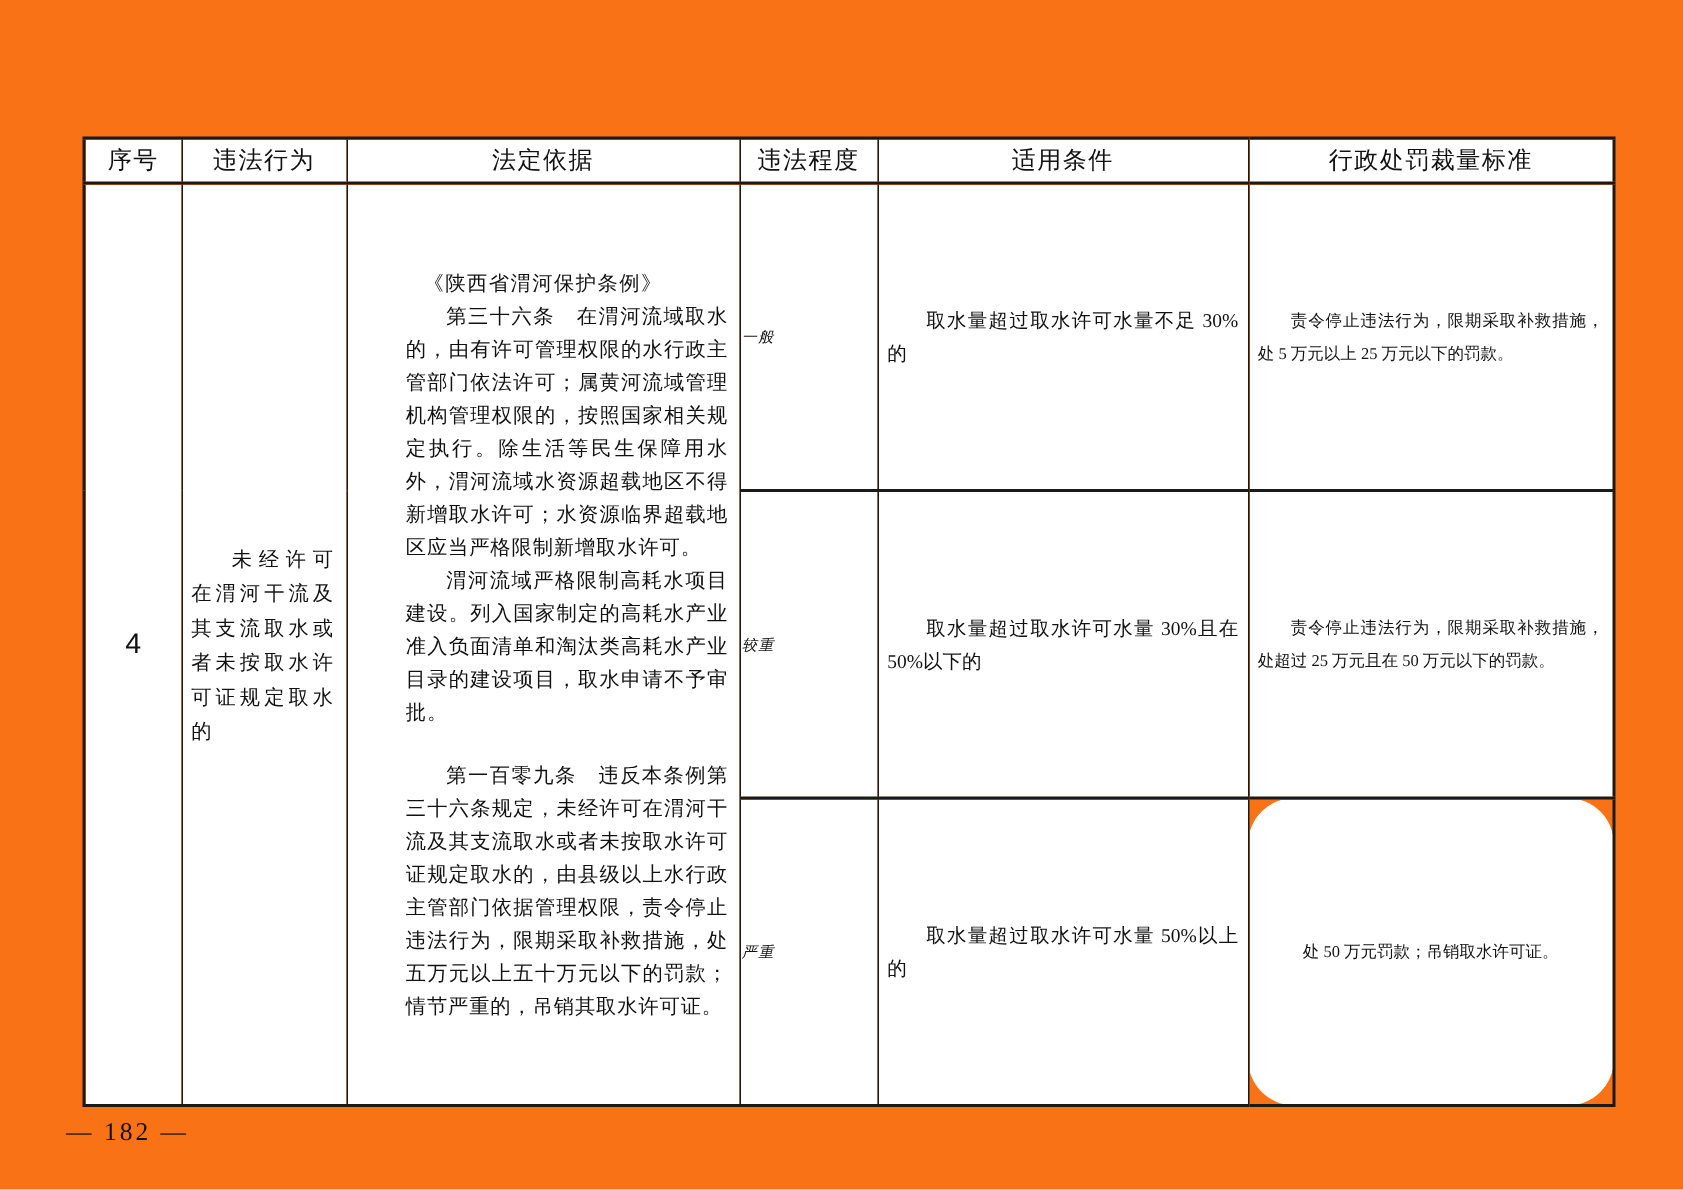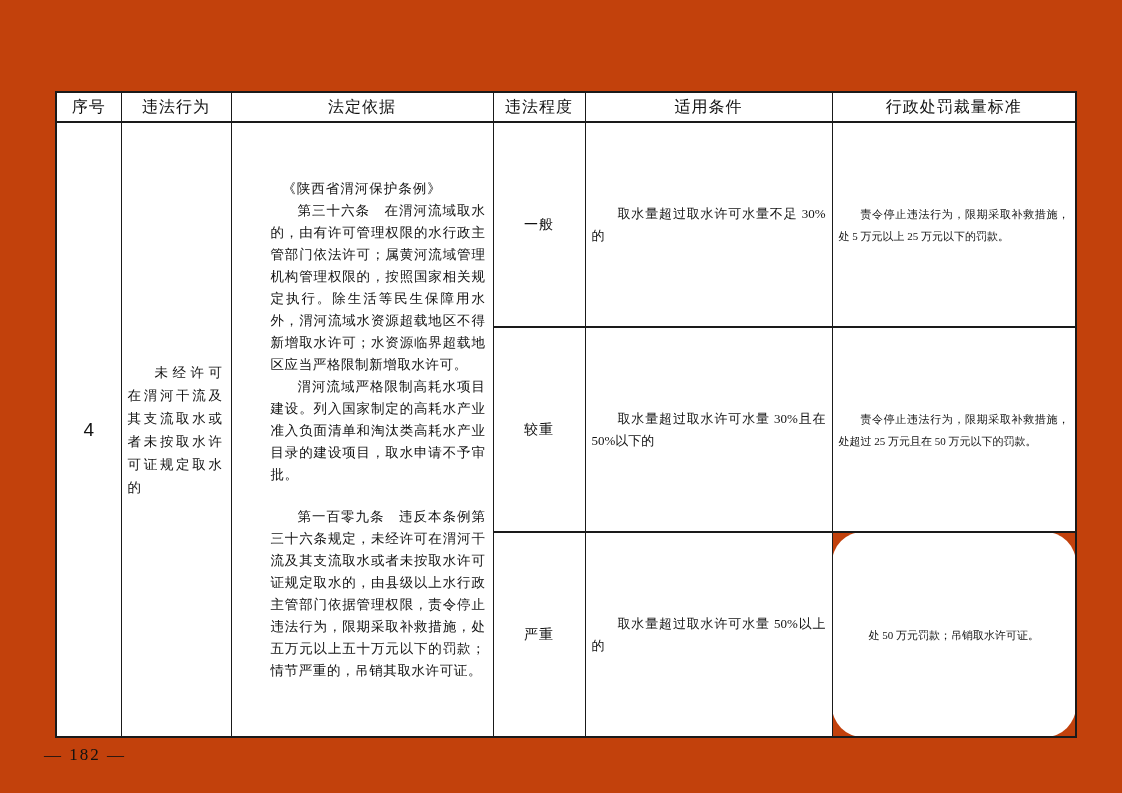--- a/index.html
+++ b/index.html
@@ -4,21 +4,21 @@
 <style>
   html, body {
     margin: 0;
     padding: 0;
     background: #ffffff;
   }
   .page {
     position: relative;
     width: 1122px;
     height: 793px;
-    background: #c2410c;
+    background: #f97316;
     overflow: hidden;
     font-family: "Liberation Serif", "DejaVu Serif", serif;
     color: #111111;
   }
   table.penalty-table {
     position: absolute;
     left: 55px;
     top: 91px;
     width: 1020px;
     height: 642px;
@@ -79,23 +79,24 @@
   }
   .legal-para {
     text-align: justify;
     text-indent: 2em;
     margin-top: 0px;
     letter-spacing: 0.6px;
     margin-left: 32px;
   }
   .legal-para.gap { margin-top: 20px; }
   .cell-severity {
-    font-size: 14px;
-    text-align: center;
+    font-size: 10px;
+    text-align: left;
     letter-spacing: 1px;
+    font-style: italic;
   }
   .cell-condition {
     font-size: 13px;
     line-height: 22px;
     padding: 4px 6px;
     text-align: justify;
     text-align-last: left;
   }
   .cell-condition .indent { text-indent: 2em; }
   .cell-penalty {

